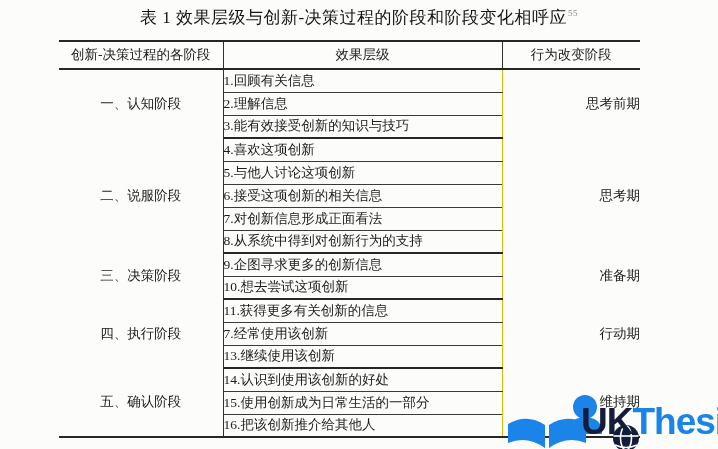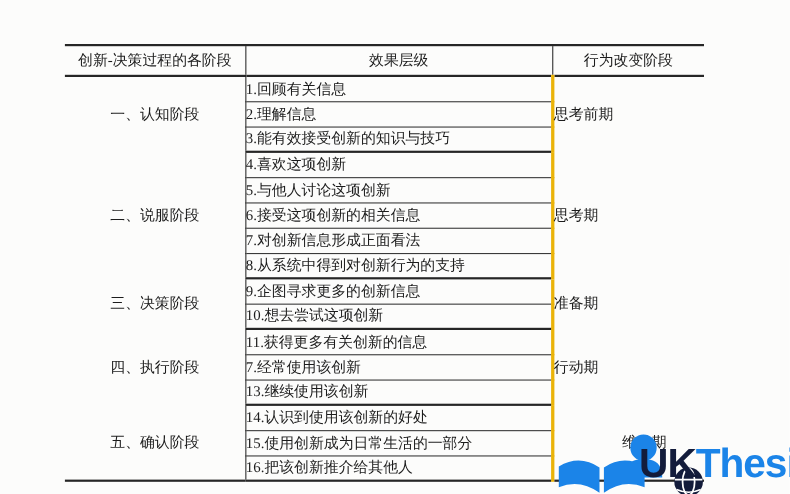--- a/index.html
+++ b/index.html
@@ -22,40 +22,43 @@
   table.effects th{
     font-weight:normal; font-size:13.5px; height:26px; 
     border-bottom:2px solid #262626; padding:0;
   }
   table.effects th:first-child{ border-right:1px solid #303030; }
   table.effects th:last-child{ border-left:1px solid #303030;margin-top:28px; }
   table.effects tbody tr{ height:23px; }
   table.effects td{ font-size:13.5px; padding:0;margin-left:44px; }
   td.item{ text-align:left; padding:0 4px 0 7px; border-bottom:1px solid #3a3a3a; }
   td.stage{ text-align:center; border-right:1px solid #303030; }
-  td.behavior{ text-align:left; border-left:3px solid #eab308; }
+  td.behavior{ text-align:right; border-left:1px solid #eab308; }
   tr.group-end td{ border-bottom:2px solid #262626; }
   
   tbody tr:nth-last-child(3) td.behavior{ padding-left:62px; }
   
   .watermark{ position:absolute; left:500px; top:382px; width:218px; height:67px; z-index:5; }
   .watermark svg{ position:absolute; left:0; top:0; z-index:1; }
   .brand{
     position:absolute; left:81px; top:21px; z-index:2;
     font-family:"Liberation Sans", sans-serif; font-weight:bold;
     font-size:37px; line-height:1; letter-spacing:-1px; white-space:nowrap;
   }
   .brand .uk{ color:var(--navy,#131c3b); }
   .brand .thesis{ color:var(--blue,#1b84e8); }
 </style>
 </head>
 <body>
 
 <div class="page" style="background: rgb(252, 252, 251);">
 
+  <div class="caption">
+    <span>表 1 效果层级与创新-决策过程的阶段和阶段变化相呼应</span><sup>55</sup>
+  </div>
 
   <table class="effects">
     <colgroup>
         <col style="width:164px">
         <col style="width:279px">
         <col style="width:138px">
       </colgroup>
     <thead>
       <tr>
         <th>创新-决策过程的各阶段</th>

